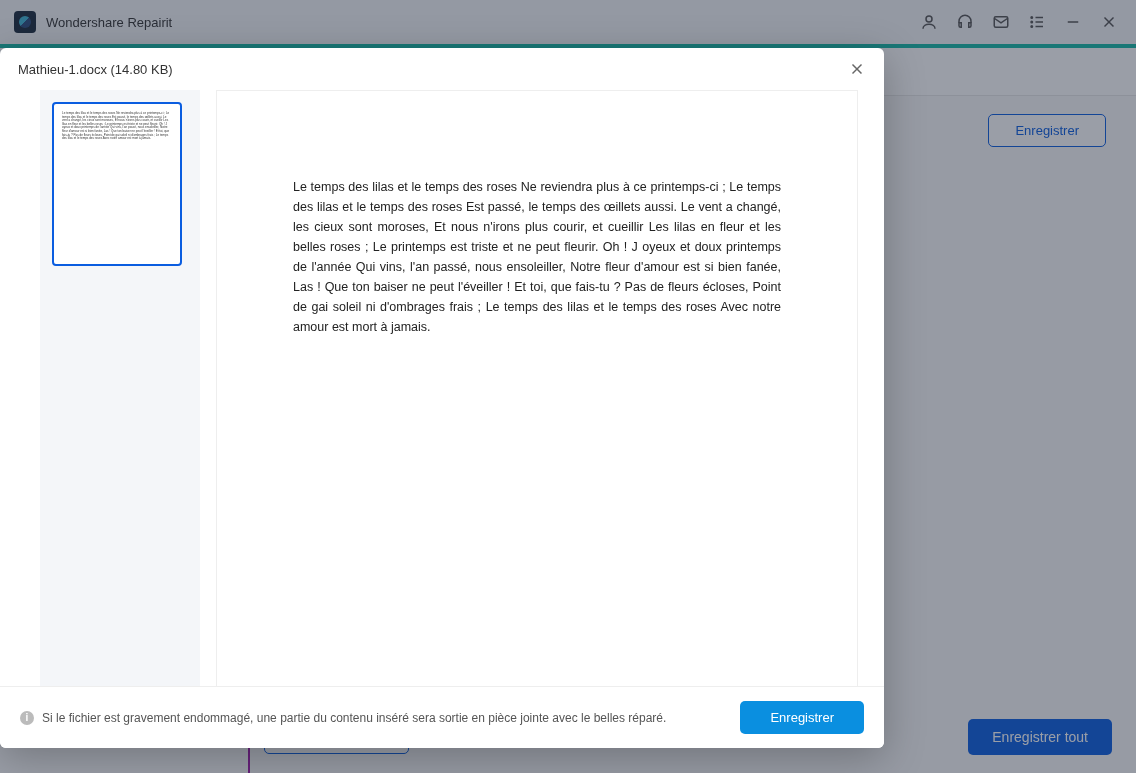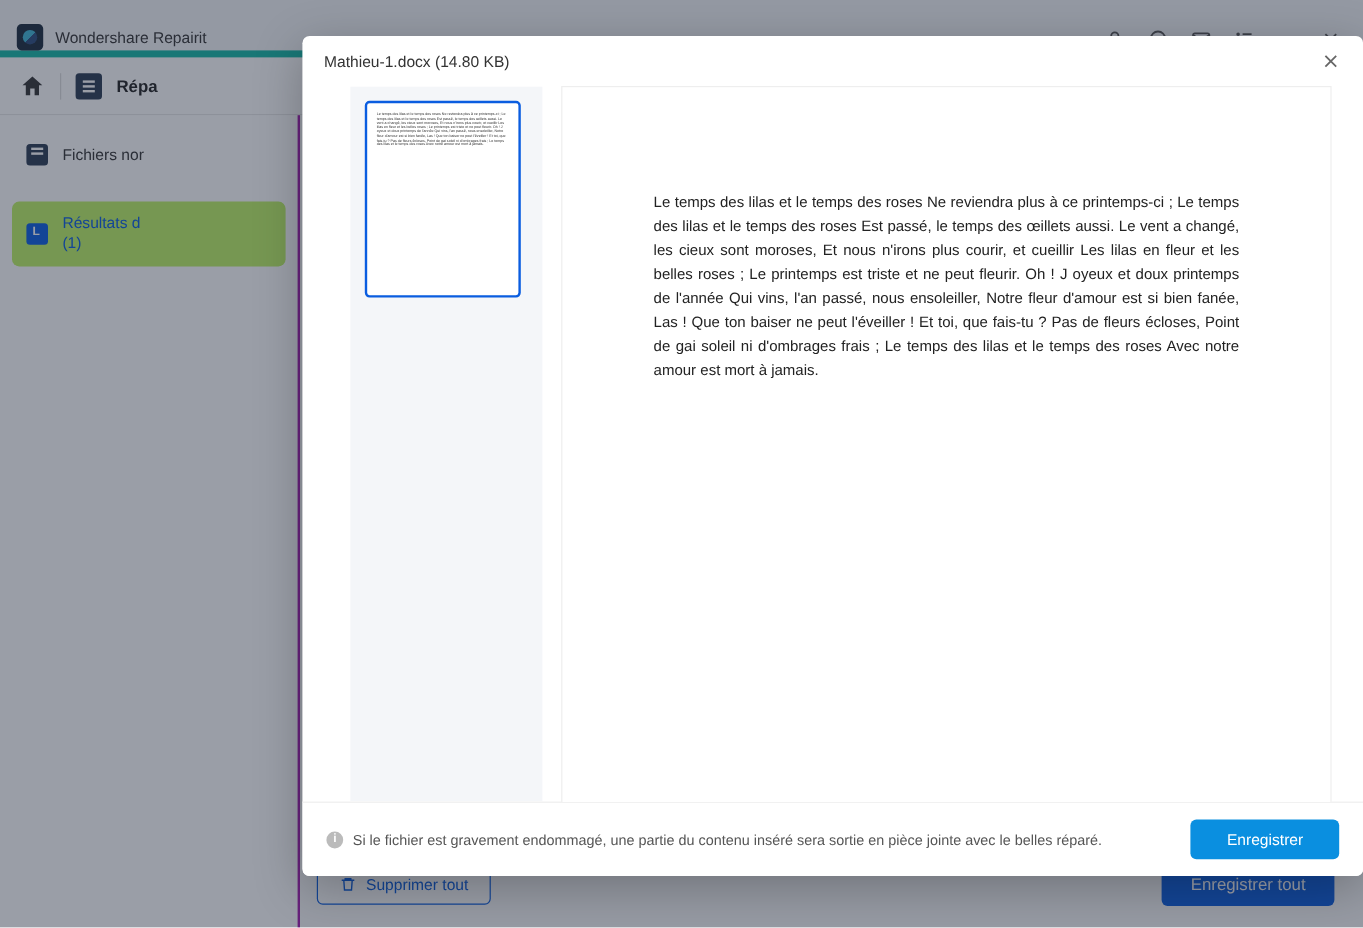--- a/index.html
+++ b/index.html
@@ -10,24 +10,24 @@
       overflow: hidden;
       background: #f5f5f5;
       position: relative;
     }
     
     
     .titlebar {
       height: 48px;
       background: #f5f6f8;
       display: flex;
-      align-items: flex-end;
+      align-items: center;
       justify-content: space-between;
       padding: 0 8px 0 14px;
-      border-bottom: 6px solid #14b8a6;
+      border-bottom: 4px solid #14b8a6;
     }
     .titlebar-left { display: flex; align-items: center; gap: 10px; }
     .app-logo {
       width: 22px; height: 22px; border-radius: 4px;
       background: #1a2b3c;
       display: flex; align-items: center; justify-content: center;
     }
     .app-logo::after {
       content: ""; width: 12px; height: 12px; border-radius: 50%;
       background: linear-gradient(135deg, #3fb5d6 50%, #2b4c7e 50%);
@@ -94,22 +94,22 @@
     .btn-outline-icon {
       border:1.5px solid #0a5de0; color:#0a5de0; background:#fff; border-radius:5px;
       padding:8px 18px; font-size:13px; display:flex; align-items:center; gap:8px; cursor:pointer;
     }
     .trash { width:14px; height:14px; }
     .btn-save-all { background:#0a5de0; color:#fff; border:none; padding:10px 24px; font-size:14px; font-weight:500; border-radius:5px; cursor:pointer; }
     
     
     .overlay {
       position: absolute; inset: 0; background: rgba(30,40,60,0.45);
-      display: flex; align-items: flex-start; justify-content: flex-end;
-      padding-top: 30px;
+      display: flex; align-items: flex-start; justify-content: flex-start;
+      padding-top: 48px;
     }
     .modal {
       width: 884px; background: #fff; border-radius: 6px; overflow: hidden;
       display: flex; flex-direction: column; box-shadow: 0 10px 40px rgba(0,0,0,0.25);
       height: 700px;
     }
     .modal-header {
       display: flex; justify-content: space-between; align-items: center;
       padding: 12px 18px; font-size: 13px; color: #333;
     }

